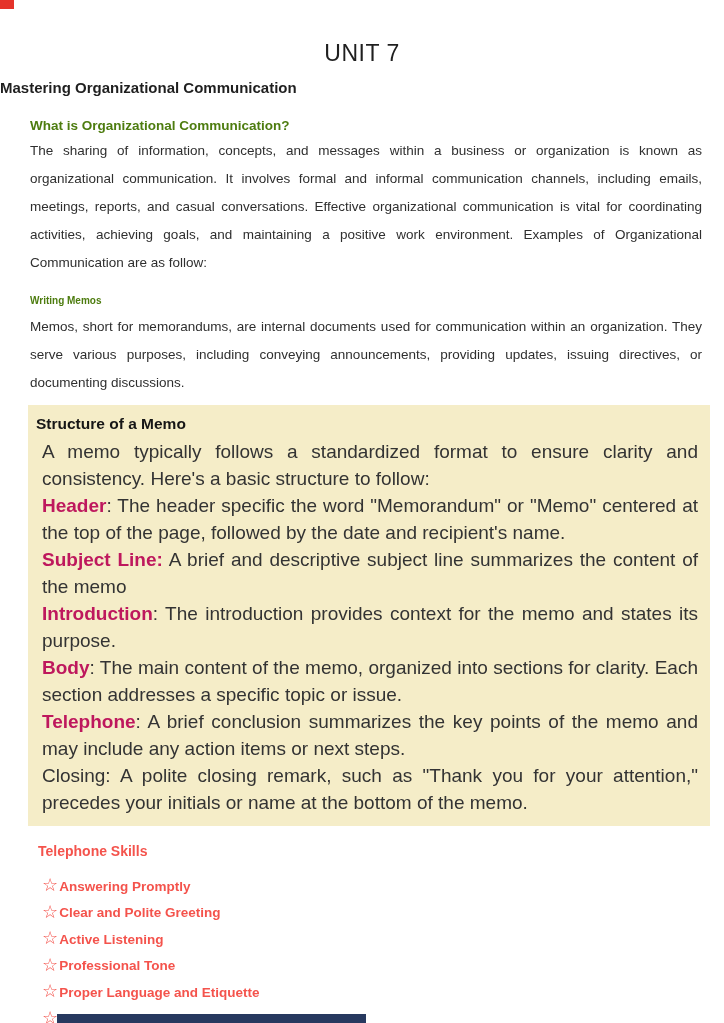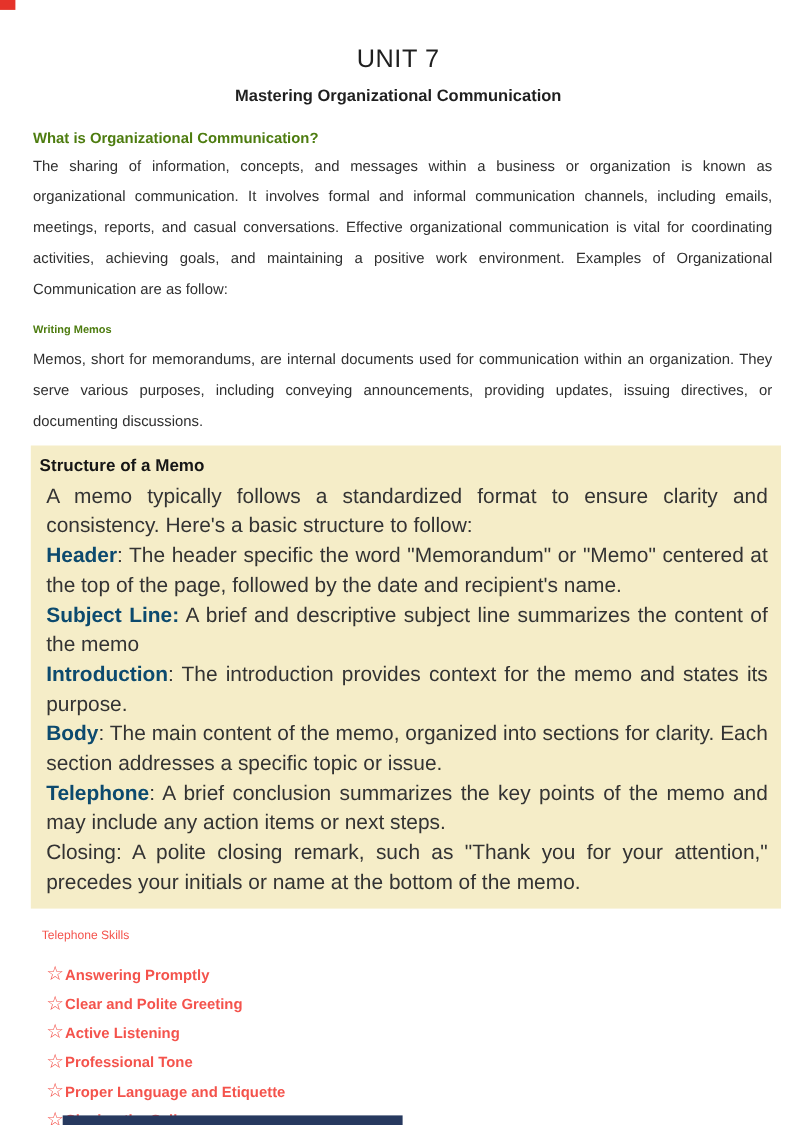--- a/index.html
+++ b/index.html
@@ -26,21 +26,21 @@
     margin: 40px 0 0 0;
     text-align: center;
     font-size: 23px;
     line-height: 26px;
     font-weight: 400;
     color: #1f1f1f;
     letter-spacing: 0.5px;
   }
   .doc-subtitle {
     margin: 13px 0 0 0;
-    text-align: center;
+    text-align: left;
     font-size: 15px;
     line-height: 18px;
     font-weight: 700;
     color: #1f1f1f;
   }
   .sec-heading {
     margin: 20px 22px 0 30px;
     font-size: 13.5px;
     line-height: 18px;
     font-weight: 700;
@@ -71,26 +71,26 @@
     color: #161616;
   }
   .memo-text {
     margin: 0 0 0 6px;
     font-size: 19px;
     line-height: 27px;
     text-align: justify;
     color: #333333;
   }
   .memo-text.first { margin-top: 3px; }
-  .memo-text b { color: #0c4a6e; }
+  .memo-text b { color: #be185d; }
   .tel-heading {
     margin: 16px 22px 0 38px;
-    font-size: 11px;
+    font-size: 14px;
     line-height: 19px;
-    font-weight: 400;
+    font-weight: 700;
     color: var(--accent-red, #f4534c);
   }
   .tel-list { margin: 12px 22px 0 42px; }
   .tel-item {
     display: flex;
     align-items: center;
     height: 26.5px;
     font-size: 13.5px;
     font-weight: 600;
     color: var(--accent-red, #f4534c);

